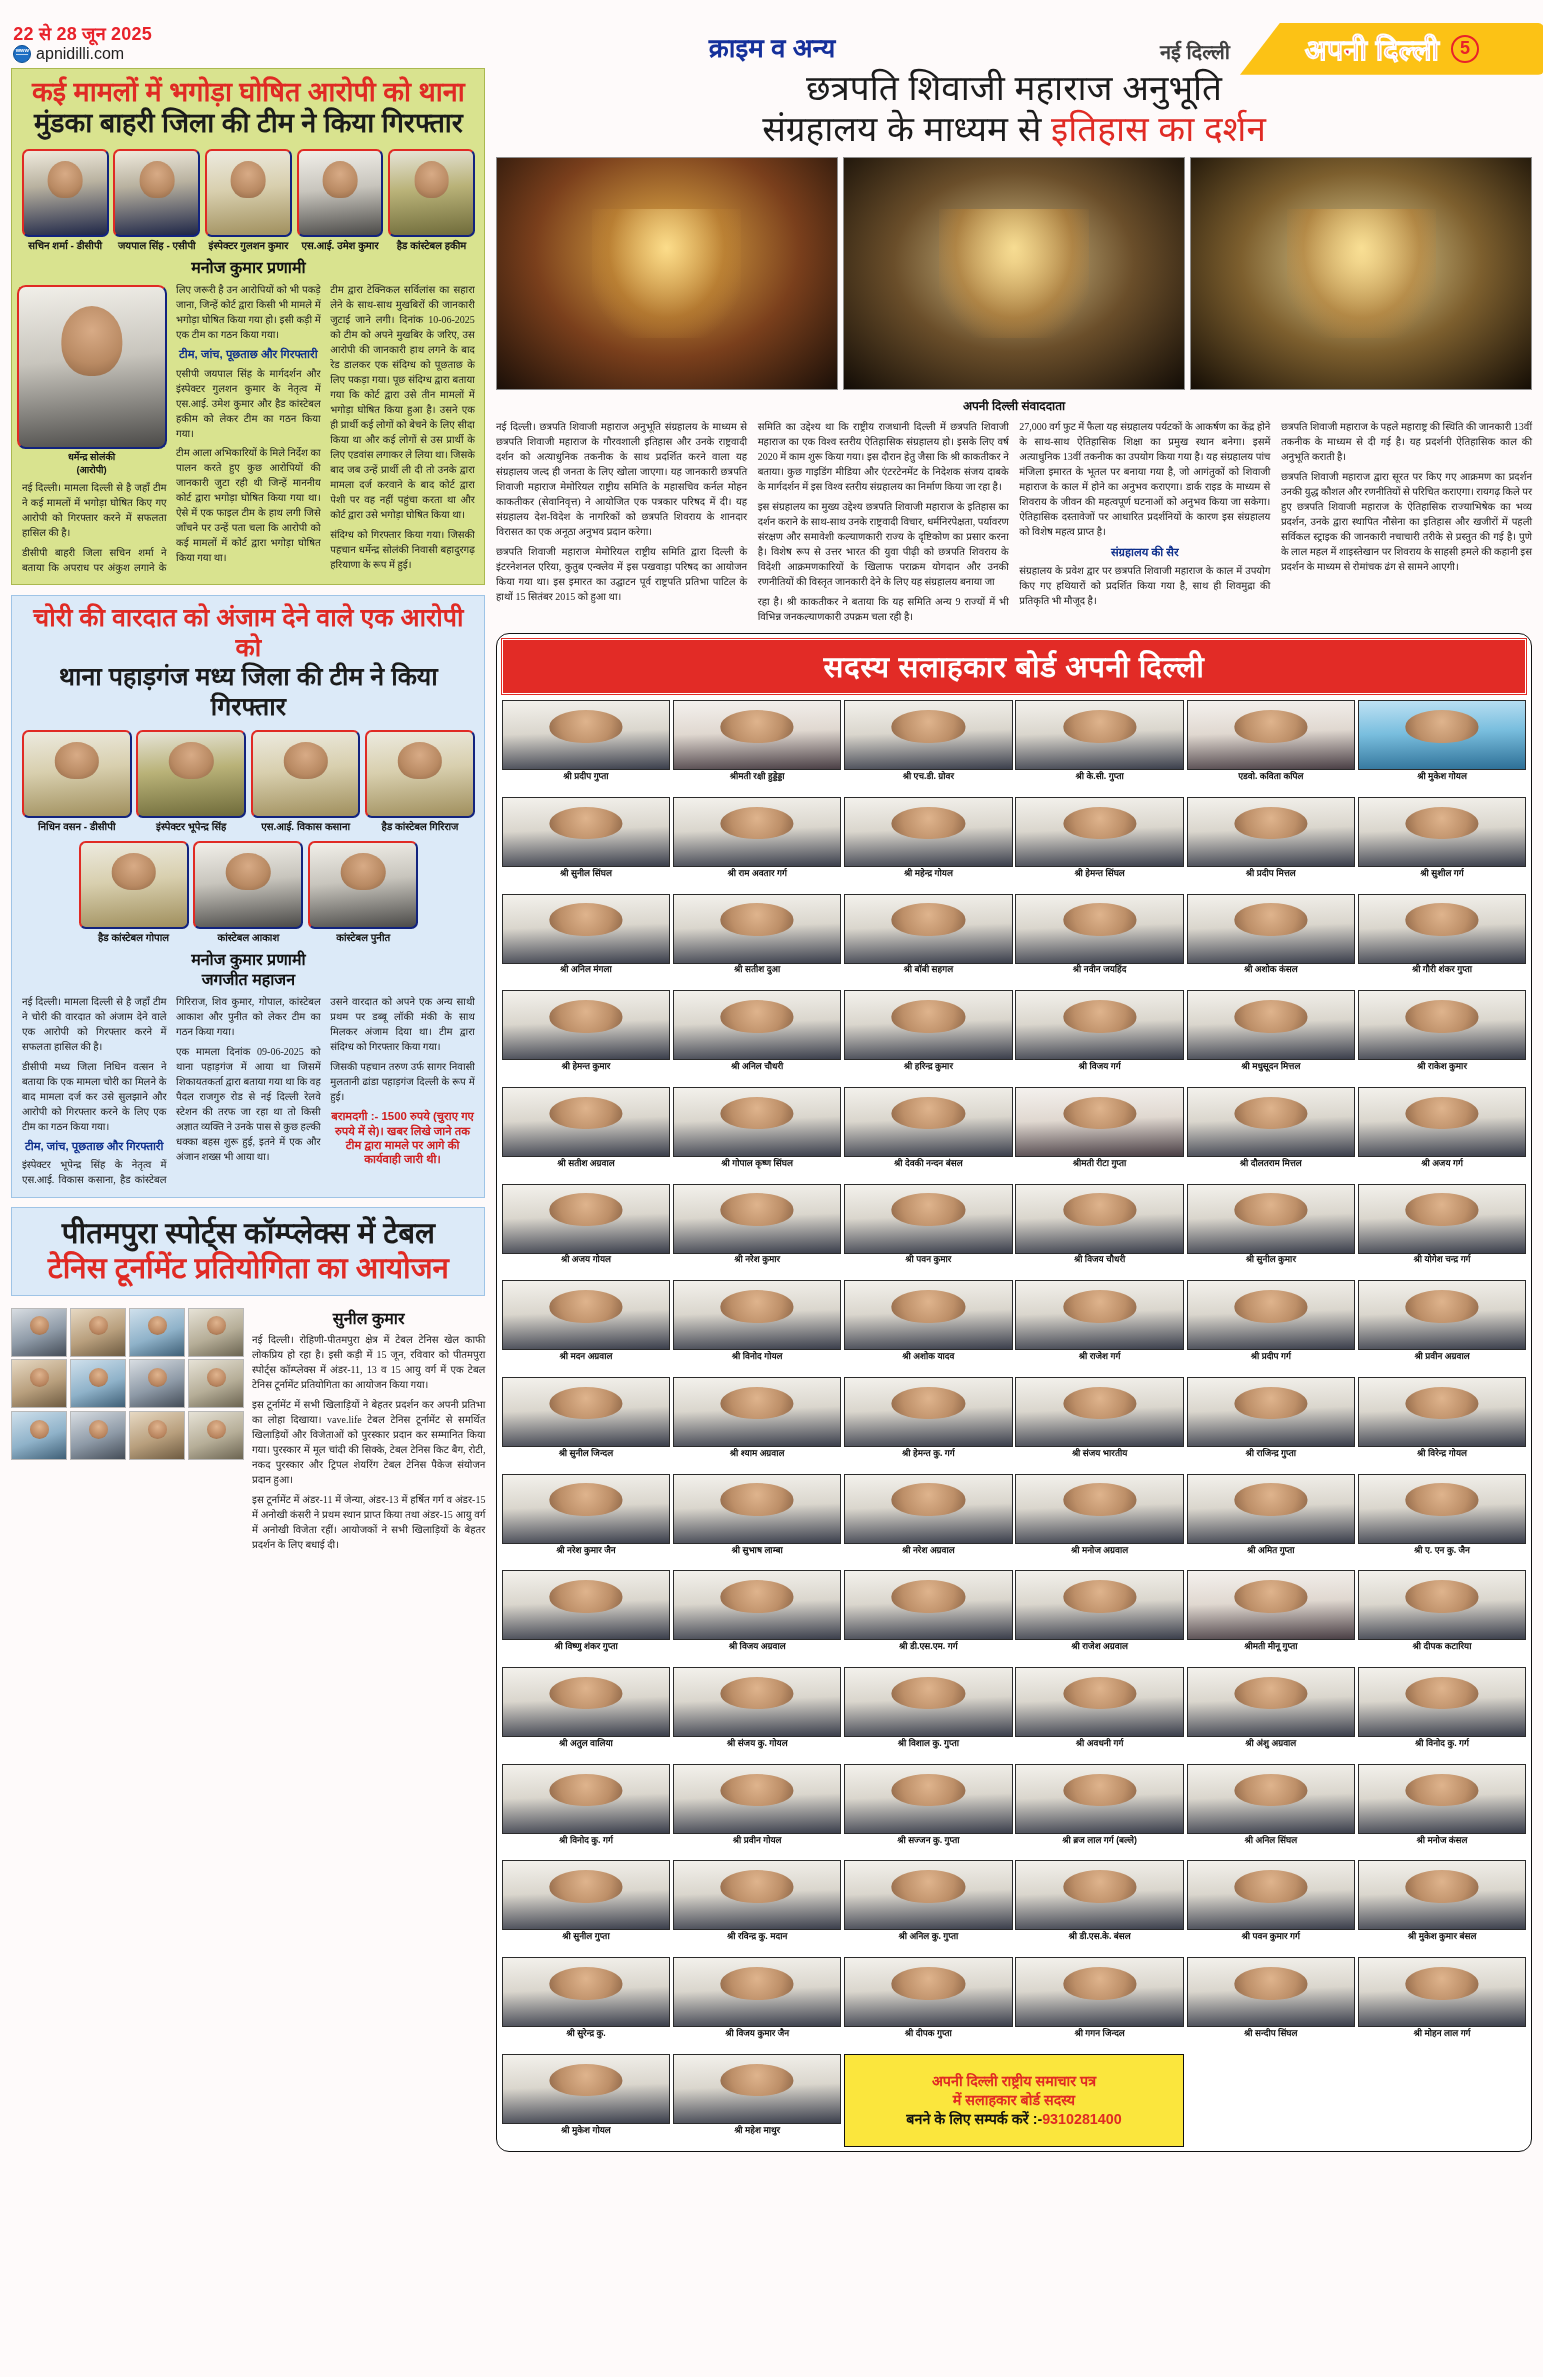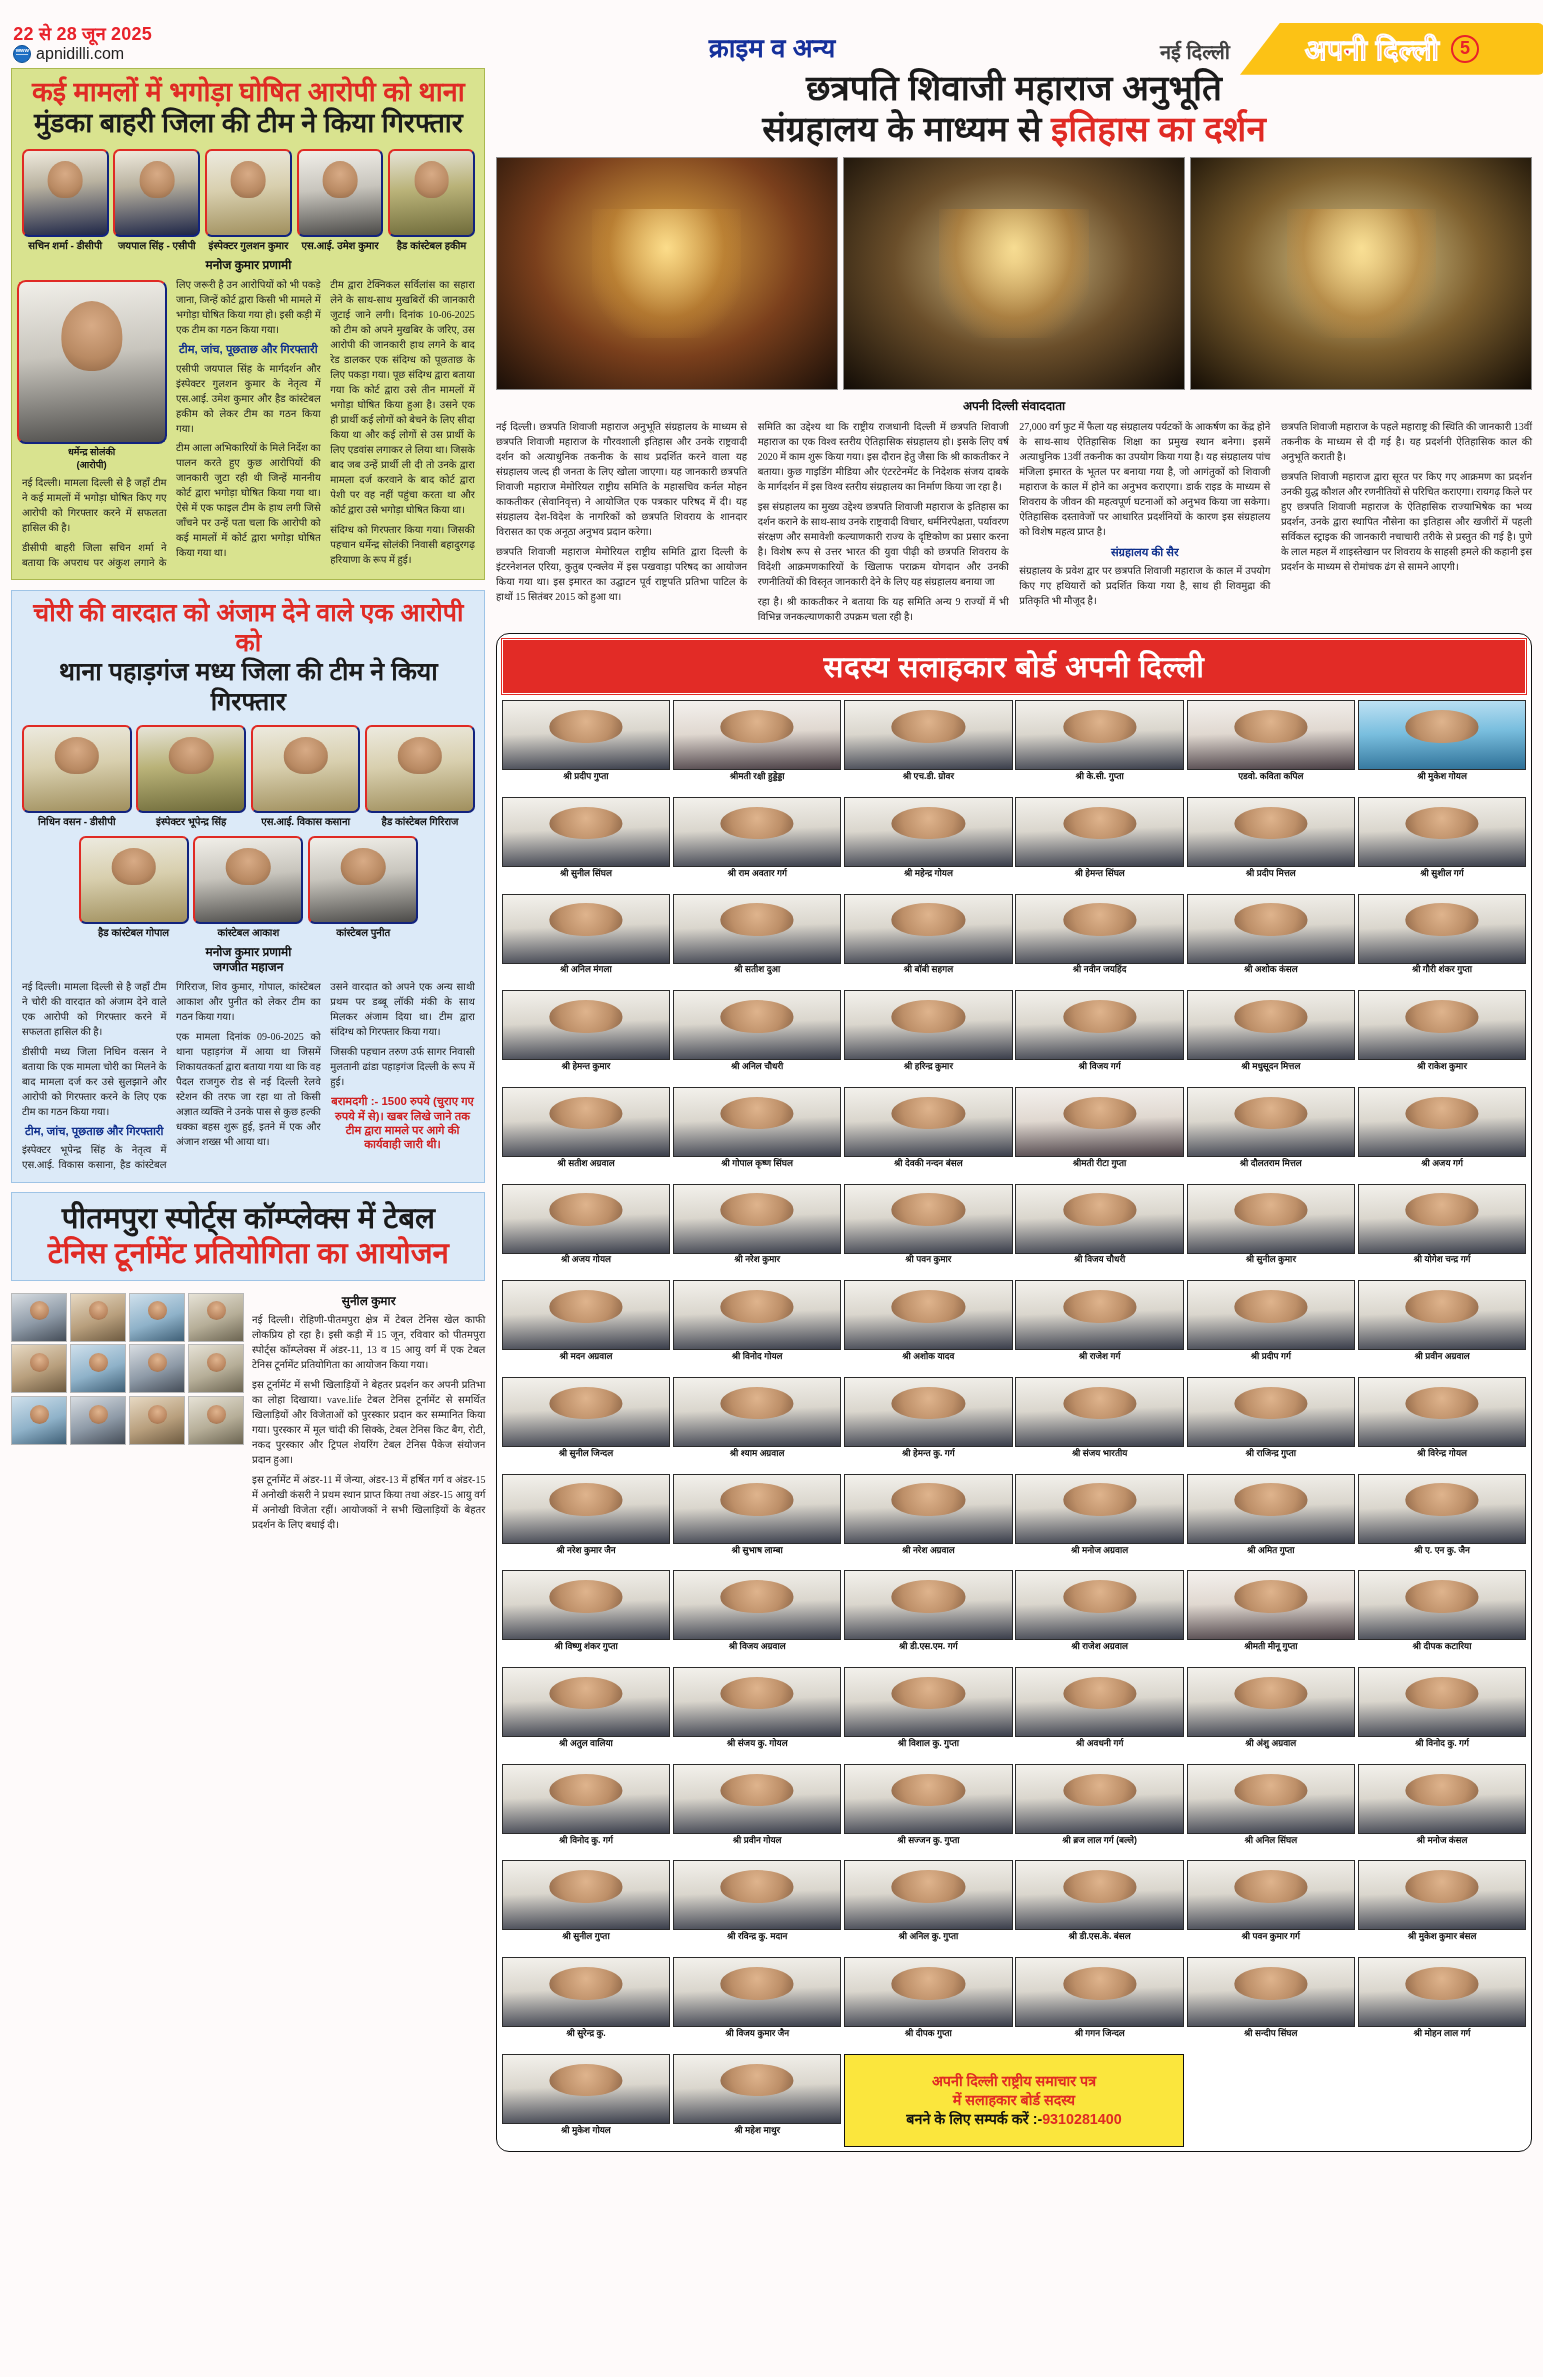--- a/index.html
+++ b/index.html
@@ -122,21 +122,21 @@
   }
   .cap {
     margin-top: 2.9px; text-align: center;
     font-size: 10px; font-weight: bold; color: #141414;
     line-height: 1.15;
   }
 
   
   .byline {
     text-align: center; font-weight: bold; color: #111;
-    font-size: 12px; margin: 6.7px 0 3.8px; line-height: 1.25;
+    font-size: 16px; margin: 6.7px 0 3.8px; line-height: 1.25;
   }
   .cols3 { column-count: 3; column-gap: 9.5px; }
   .cols4 { column-count: 4; column-gap: 10.5px; }
   .body p {
     font-size: 10px; line-height: 1.5; text-align: justify;
     color: #1a1a1a; margin-bottom: 4.8px;
     font-family: "Liberation Serif", "DejaVu Serif", serif;
   }
   .subhead {
     text-align: center; font-weight: bold; color: #0f2f8c;
@@ -150,21 +150,21 @@
     float: right; width: 150px; margin: 2.9px 0 3.8px 7.6px;
     break-inside: avoid;
   }
   .accused .ph { height: 164px; border-radius: 8.6px; }
   .accused .cap { font-size: 9.5px; }
 
   
   .r-hl {
     text-align: center; line-height: 1.16; margin-bottom: 7.6px;
   }
-  .r-hl .l1, .r-hl .l2 { font-weight: bold; font-size: 35px; }
+  .r-hl .l1, .r-hl .l2 { font-weight: normal; font-size: 35px; }
   .r-photos { display: flex; gap: 5.7px; margin-bottom: 7.6px; }
   .r-photos .rp {
     flex: 1; height: 233px; border: 1px solid #8d8d8d;
     overflow: hidden; position: relative;
   }
   .rp.a { background: radial-gradient(ellipse at 50% 40%, #e9b34a 0%, #7a3f1c 55%, #1a0f08 100%); }
   .rp.b { background: radial-gradient(ellipse at 50% 45%, #d9c58e 0%, #6a4e2a 50%, #120c06 100%); }
   .rp.c { background: radial-gradient(ellipse at 50% 45%, #e6d79c 0%, #7d5f2e 50%, #140d05 100%); }
   .rp::after {
     content:""; position:absolute; left:28%; top:22%; width:44%; height:56%;

